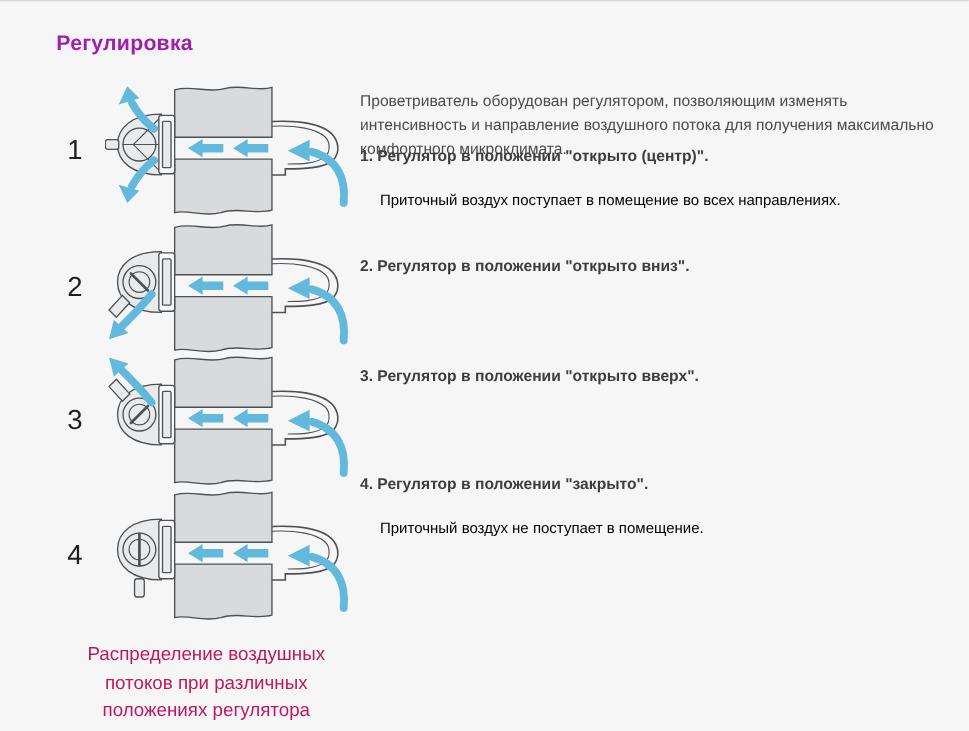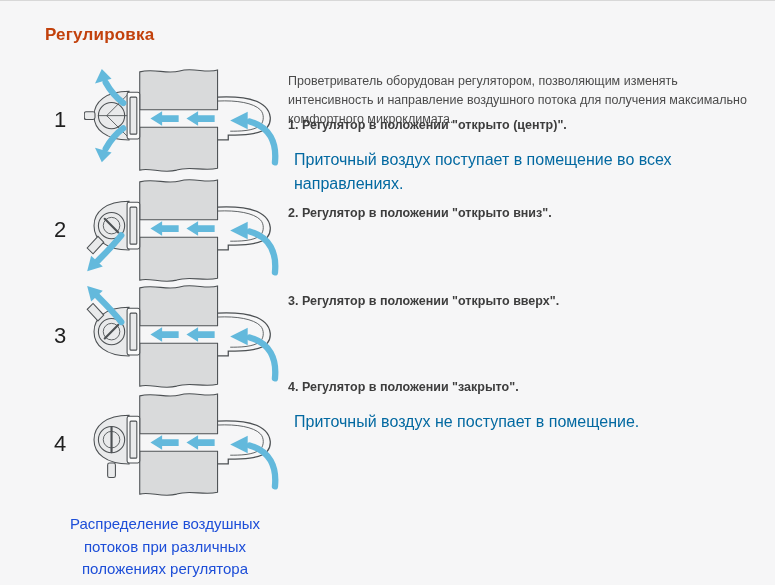--- a/index.html
+++ b/index.html
@@ -7,49 +7,49 @@
     position:relative;
     width:775px; height:585px;
     background:#f6f6f7;
     border-top:1px solid #d8d8d8;
     box-sizing:border-box;
     font-family:"Liberation Sans", sans-serif;
     overflow:hidden;
   }
   .title {
     position:absolute; left:45px; top:24px;
-    font-size:17px; font-weight:bold; color:#c2410c; letter-spacing:.2px;
+    font-size:17px; font-weight:bold; color:#a21caf; letter-spacing:.2px;
   }
   .intro {
     position:absolute; left:288px; top:58px; width:460px;
     font-size:12.5px; color:#4b4b4b; line-height:1.55;
   }
   .section { position:absolute; left:288px; width:470px; }
   .section .sec-heading {
     font-size:12.5px; font-weight:bold; color:#3d3d3d; margin:0 0 13px 0; line-height:1.4;
   }
   .section .sec-body {
-    font-size:16px; color:#0369a1; margin:6px; line-height:1.5;
+    font-size:12px; color:#000000; margin:16px; line-height:1.5;
   }
   .s1 { top:116px; } .s2 { top:204px; } .s3 { top:292px; } .s4 { top:378px; }
 
   .row {
     position:absolute; left:36px; width:252px; height:110px;
     display:flex; align-items:center;
   }
   .r1 { top:64px; } .r2 { top:174px; } .r3 { top:280px; } .r4 { top:388px; }
   .row .num {
     width:48px; text-align:center;
     font-size:22px; color:#1f1f1f; flex:0 0 48px;
   }
   .row svg { display:block; }
 
   .caption {
     position:absolute; left:50px; top:512px; width:230px;
-    text-align:center; font-size:15px; color:#1d4ed8; line-height:1.5;
+    text-align:center; font-size:15px; color:#be185d; line-height:1.5;
   }
 
   
   .wall   { fill:#d9dadb; stroke:#4d5154; stroke-width:1.1; }
   .outline{ fill:none;    stroke:#4d5154; stroke-width:1.3; }
   .thin   { fill:none;    stroke:#4d5154; stroke-width:0.9; }
   .metal  { fill:#e9eaeb; stroke:#4d5154; stroke-width:1.1; }
   .white  { fill:#fafafa; stroke:#4d5154; stroke-width:1.1; }
   .blue   { fill:#63b9dc; }
   .bluestroke { fill:none; stroke:#63b9dc; stroke-width:6.5; stroke-linecap:round; }

